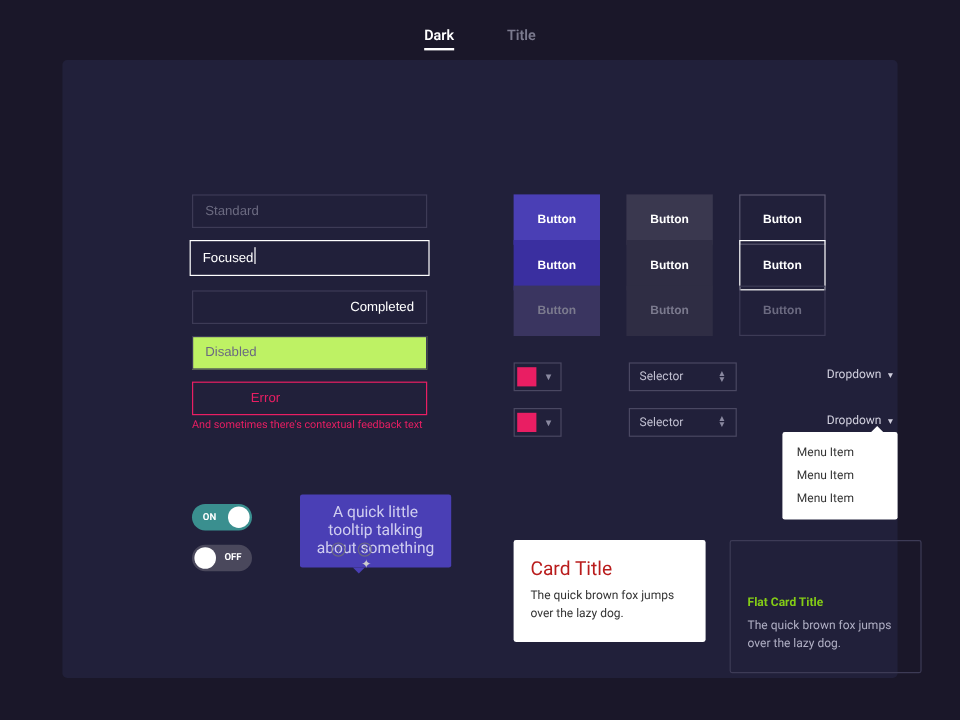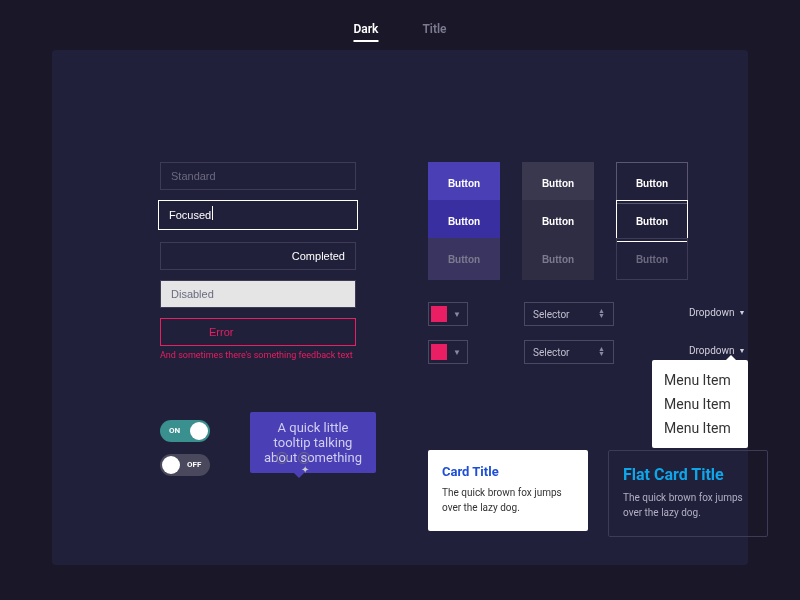--- a/index.html
+++ b/index.html
@@ -9,21 +9,21 @@
 .tab { color:#7b7a8e; font-weight:600; padding-bottom:4px; cursor:pointer; }
 .tab.active { color:#fff; border-bottom:2px solid #fff; }
 
 .input { position:absolute; left:108px; width:196px; height:28px; background:transparent; border:1px solid #3d3b56; color:#fff; padding:0 10px; font-size:11px; }
 .input::placeholder { color:#6b6a80; }
 .in-std { top:112px; }
 .in-foc { top:150px; border:1px solid #fff; width:200px; left:106px; height:30px; }
 .in-foc::after{content:'';}
 .caret { position:absolute; left:160px; top:156px; width:1px; height:14px; background:#fff; }
 .in-com { top:192px;text-align:right; }
-.in-dis { top:230px; background:#e5e5e5; color:#6b6a80; }
+.in-dis { top:230px; background:#bef264; color:#6b6a80; }
 .in-err { top:268px; border:1px solid #e91e63; color:#e91e63;padding-left:48px; }
 .err-text { position:absolute; left:108px; top:300px; color:#e91e63; font-size:9px; }
 
 .btn { position:absolute; width:72px; height:42px; border:none; font-size:10px; font-weight:600; cursor:pointer; display:flex; align-items:center; justify-content:center; }
 .row1 { top:112px; } .row2 { top:150px; } .row3 { top:188px; }
 .col1 { left:376px; } .col2 { left:470px; } .col3 { left:564px; }
 .primary { background:#4a3fb5; color:#fff; }
 .primary.hover { background:#3a2fa0; }
 .primary.disabled { background:#3a3560; color:#7b7a8e; }
 .secondary { background:#3a384f; color:#fff; }
@@ -44,60 +44,60 @@
 .sel1 { left:472px; top:252px; }
 .sel2 { left:472px; top:290px; }
 
 .dropdown { position:absolute; font-size:10px; color:#d0cfdd; display:flex; align-items:center; gap:4px;margin-left:12px; }
 .dd1 { left:625px; top:257px; }
 .dd2 { left:625px; top:295px; }
 .dd-caret { font-size:7px; }
 
 .menu { position:absolute; left:600px; top:310px; width:96px; background:#fff; border-radius:2px; padding:8px 0; }
 .menu::before { content:''; position:absolute; top:-5px; right:12px; border-left:5px solid transparent; border-right:5px solid transparent; border-bottom:5px solid #fff; }
-.menu-item { color:#333; font-size:14px; padding:4px 12px; }
+.menu-item { color:#333; font-size:10px; padding:4px 12px; }
 
 .toggle { position:absolute; width:50px; height:22px; border-radius:11px; display:flex; align-items:center; padding:2px; }
 .knob { width:18px; height:18px; border-radius:50%; background:#fff; }
 .tgl-on { left:108px; top:370px; background:#3a8f8f; justify-content:flex-end; }
 .tgl-on-label { position:absolute; left:117px; top:376px; font-size:8px; font-weight:700; color:#fff; }
 .tgl-off { left:108px; top:404px; background:#4a485c; }
 .tgl-off-label { position:absolute; left:135px; top:410px; font-size:8px; font-weight:700; color:#fff; }
 
 .tooltip { position:absolute; left:198px; top:362px; width:126px; background:#4a3fb5; padding:8px 10px; font-size:13px; color:#d0cef0; text-align:center; border-radius:2px; }
 .tooltip::after { content:''; position:absolute; bottom:-5px; left:44px; border-left:5px solid transparent; border-right:5px solid transparent; border-top:5px solid #4a3fb5; }
 .help-icons { position:absolute; left:224px; top:402px; display:flex; gap:10px; }
 .help-icon { width:12px; height:12px; border:1px solid #6b6a80; border-radius:50%; display:flex; align-items:center; justify-content:center; font-size:8px; color:#6b6a80; }
 .cursor-icon { position:absolute; left:249px; top:414px; font-size:10px; color:#ccc; }
 
 .card { position:absolute; top:400px; width:160px; padding:14px 14px 16px; border-radius:2px; }
 .card-light { left:376px; background:#fff; }
-.card-light .ctitle { color:#1d4ed8; font-weight:700; font-size:13px; margin-bottom:6px; }
+.card-light .ctitle { color:#b91c1c; font-weight:400; font-size:16px; margin-bottom:6px; }
 .card-light .cbody { color:#333; font-size:10px; line-height:1.5; }
 .card-flat { left:556px; border:1px solid #3d3b56; }
-.card-flat .ctitle { color:#0ea5e9; font-weight:700; font-size:16px; margin-bottom:6px; }
+.card-flat .ctitle { color:#84cc16; font-weight:700; font-size:10px; margin-bottom:6px;margin-top:32px; }
 .card-flat .cbody { color:#b0afc4; font-size:10px; line-height:1.5; }
 </style>
 </head>
 <body>
 
 <div class="tabs">
   <div class="tab active">Dark</div>
   <div class="tab">Title</div>
 </div>
 
 <div class="canvas">
 
   <input class="input in-foc" value="Focused" style="">
   <input class="input in-std" placeholder="Standard" style="">
   <div class="caret"></div>
   <input class="input in-com" value="Completed" style="">
   <input class="input in-dis" disabled="" placeholder="Disabled" style="">
   <input class="input in-err" value="Error" style="">
-  <div class="err-text">And sometimes there's something feedback text</div>
+  <div class="err-text">And sometimes there's contextual feedback text</div>
 
   <button class="btn row1 col1 primary">Button</button>
   <button class="btn row1 col2 secondary">Button</button>
   <button class="btn row1 col3 outline">Button</button>
   <button class="btn row2 col1 primary hover">Button</button>
   <button class="btn row2 col2 secondary hover">Button</button>
   <button class="btn row2 col3 outline hover">Button</button>
   <button class="btn row3 col1 primary disabled">Button</button>
   <button class="btn row3 col2 secondary disabled">Button</button>
   <button class="btn row3 col3 outline disabled">Button</button>

